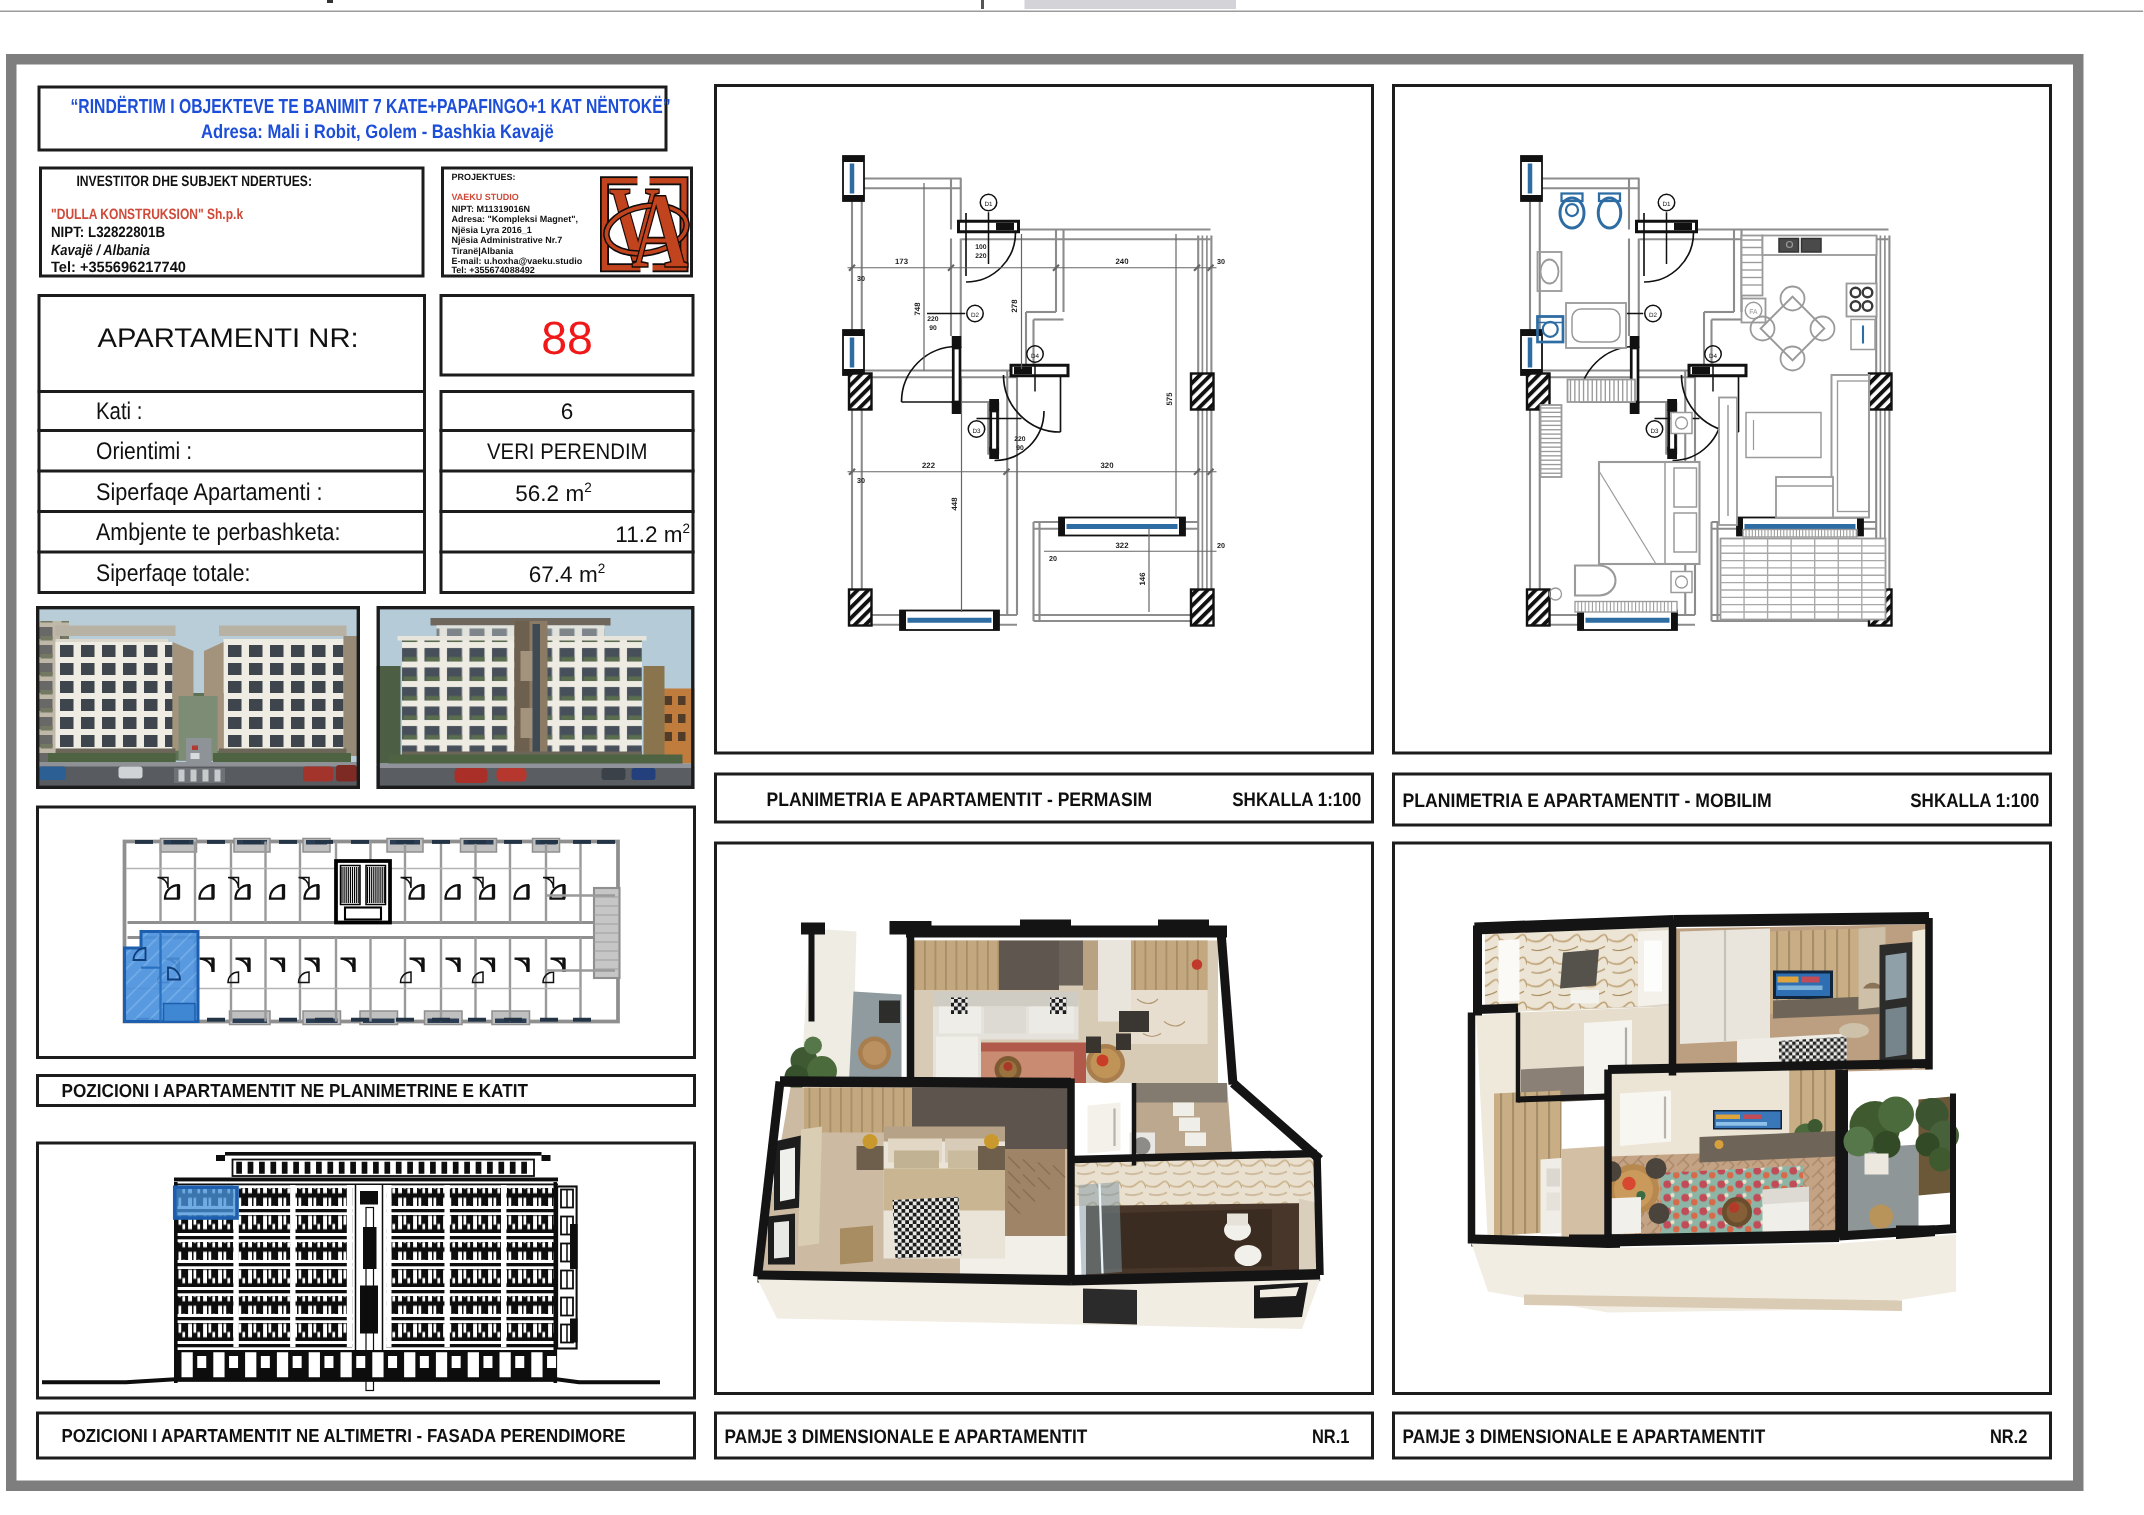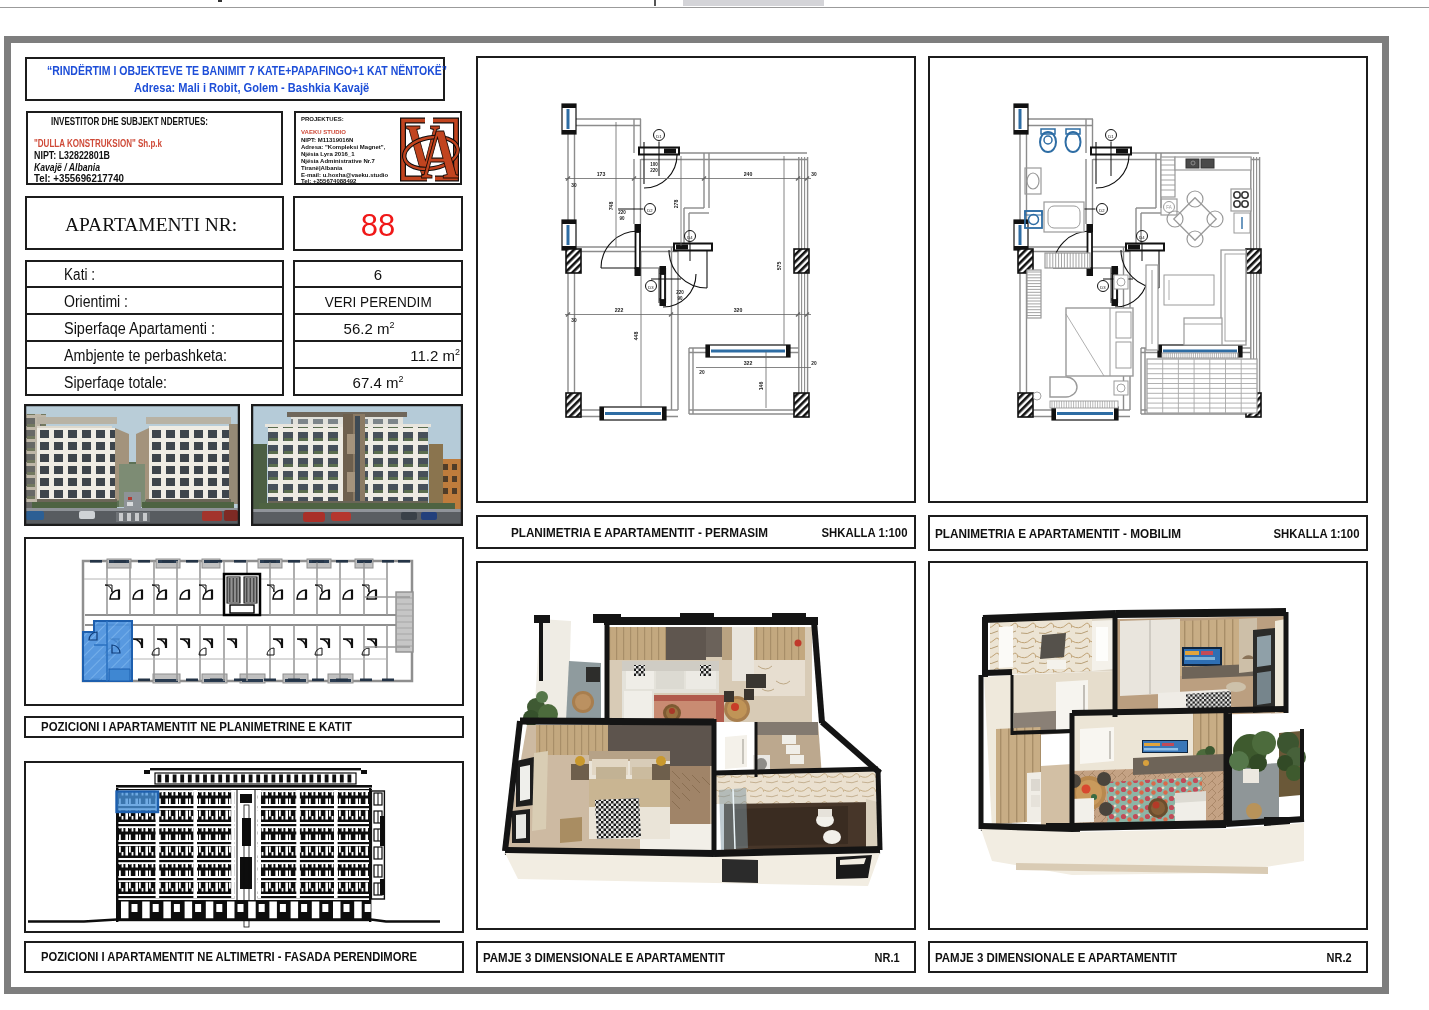--- a/index.html
+++ b/index.html
@@ -77,21 +77,21 @@
     <rect x="3" y="3.5" width="53" height="58" fill="none" stroke="#0d0d0d" stroke-width="6"></rect>
     <rect x="3" y="3.5" width="53" height="58" fill="none" stroke="#c1441f" stroke-width="3.6"></rect>
     <rect x="25" y="0" width="8" height="8" fill="#fff"></rect>
     <rect x="27" y="57" width="8" height="8" fill="#fff"></rect>
     <text x="6" y="56" font-family="Liberation Serif,serif" font-size="72" font-weight="bold" fill="#c1441f" stroke="#1a0a04" stroke-width="1.1" textLength="34" lengthAdjust="spacingAndGlyphs">V</text>
     <ellipse cx="31" cy="36" rx="27" ry="15.5" fill="none" stroke="#0d0d0d" stroke-width="4.4" transform="rotate(-10 31 36)"></ellipse>
     <ellipse cx="31" cy="36" rx="27" ry="15.5" fill="none" stroke="#c1441f" stroke-width="2.4" transform="rotate(-10 31 36)"></ellipse>
     <text x="21" y="61" font-family="Liberation Serif,serif" font-size="72" font-weight="bold" fill="#c1441f" stroke="#1a0a04" stroke-width="1.1" textLength="38" lengthAdjust="spacingAndGlyphs">A</text>
   </svg>
 
-  <div class="box" style="left:25px;top:196px;width:259px;height:54px;font-family:Liberation Serif, serif;">
+  <div class="box" style="left:25px;top:196px;width:259px;height:66px;">
     <div style="margin:17px 0 0 38px;font-size:18px;color:#101010;"><span class="cond" id="apt1">APARTAMENTI NR:</span></div>
   </div>
 
   <div class="box" style="left:293px;top:196px;width:170px;height:55px;text-align:center;">
     <div style="margin-top:10px;font-size:31px;color:#f01818;">88</div>
   </div>
 
   <div class="box" style="left:25px;top:260px;width:259px;height:136px;"></div>
   <div class="box" style="left:293px;top:260px;width:170px;height:136px;"></div>
 

